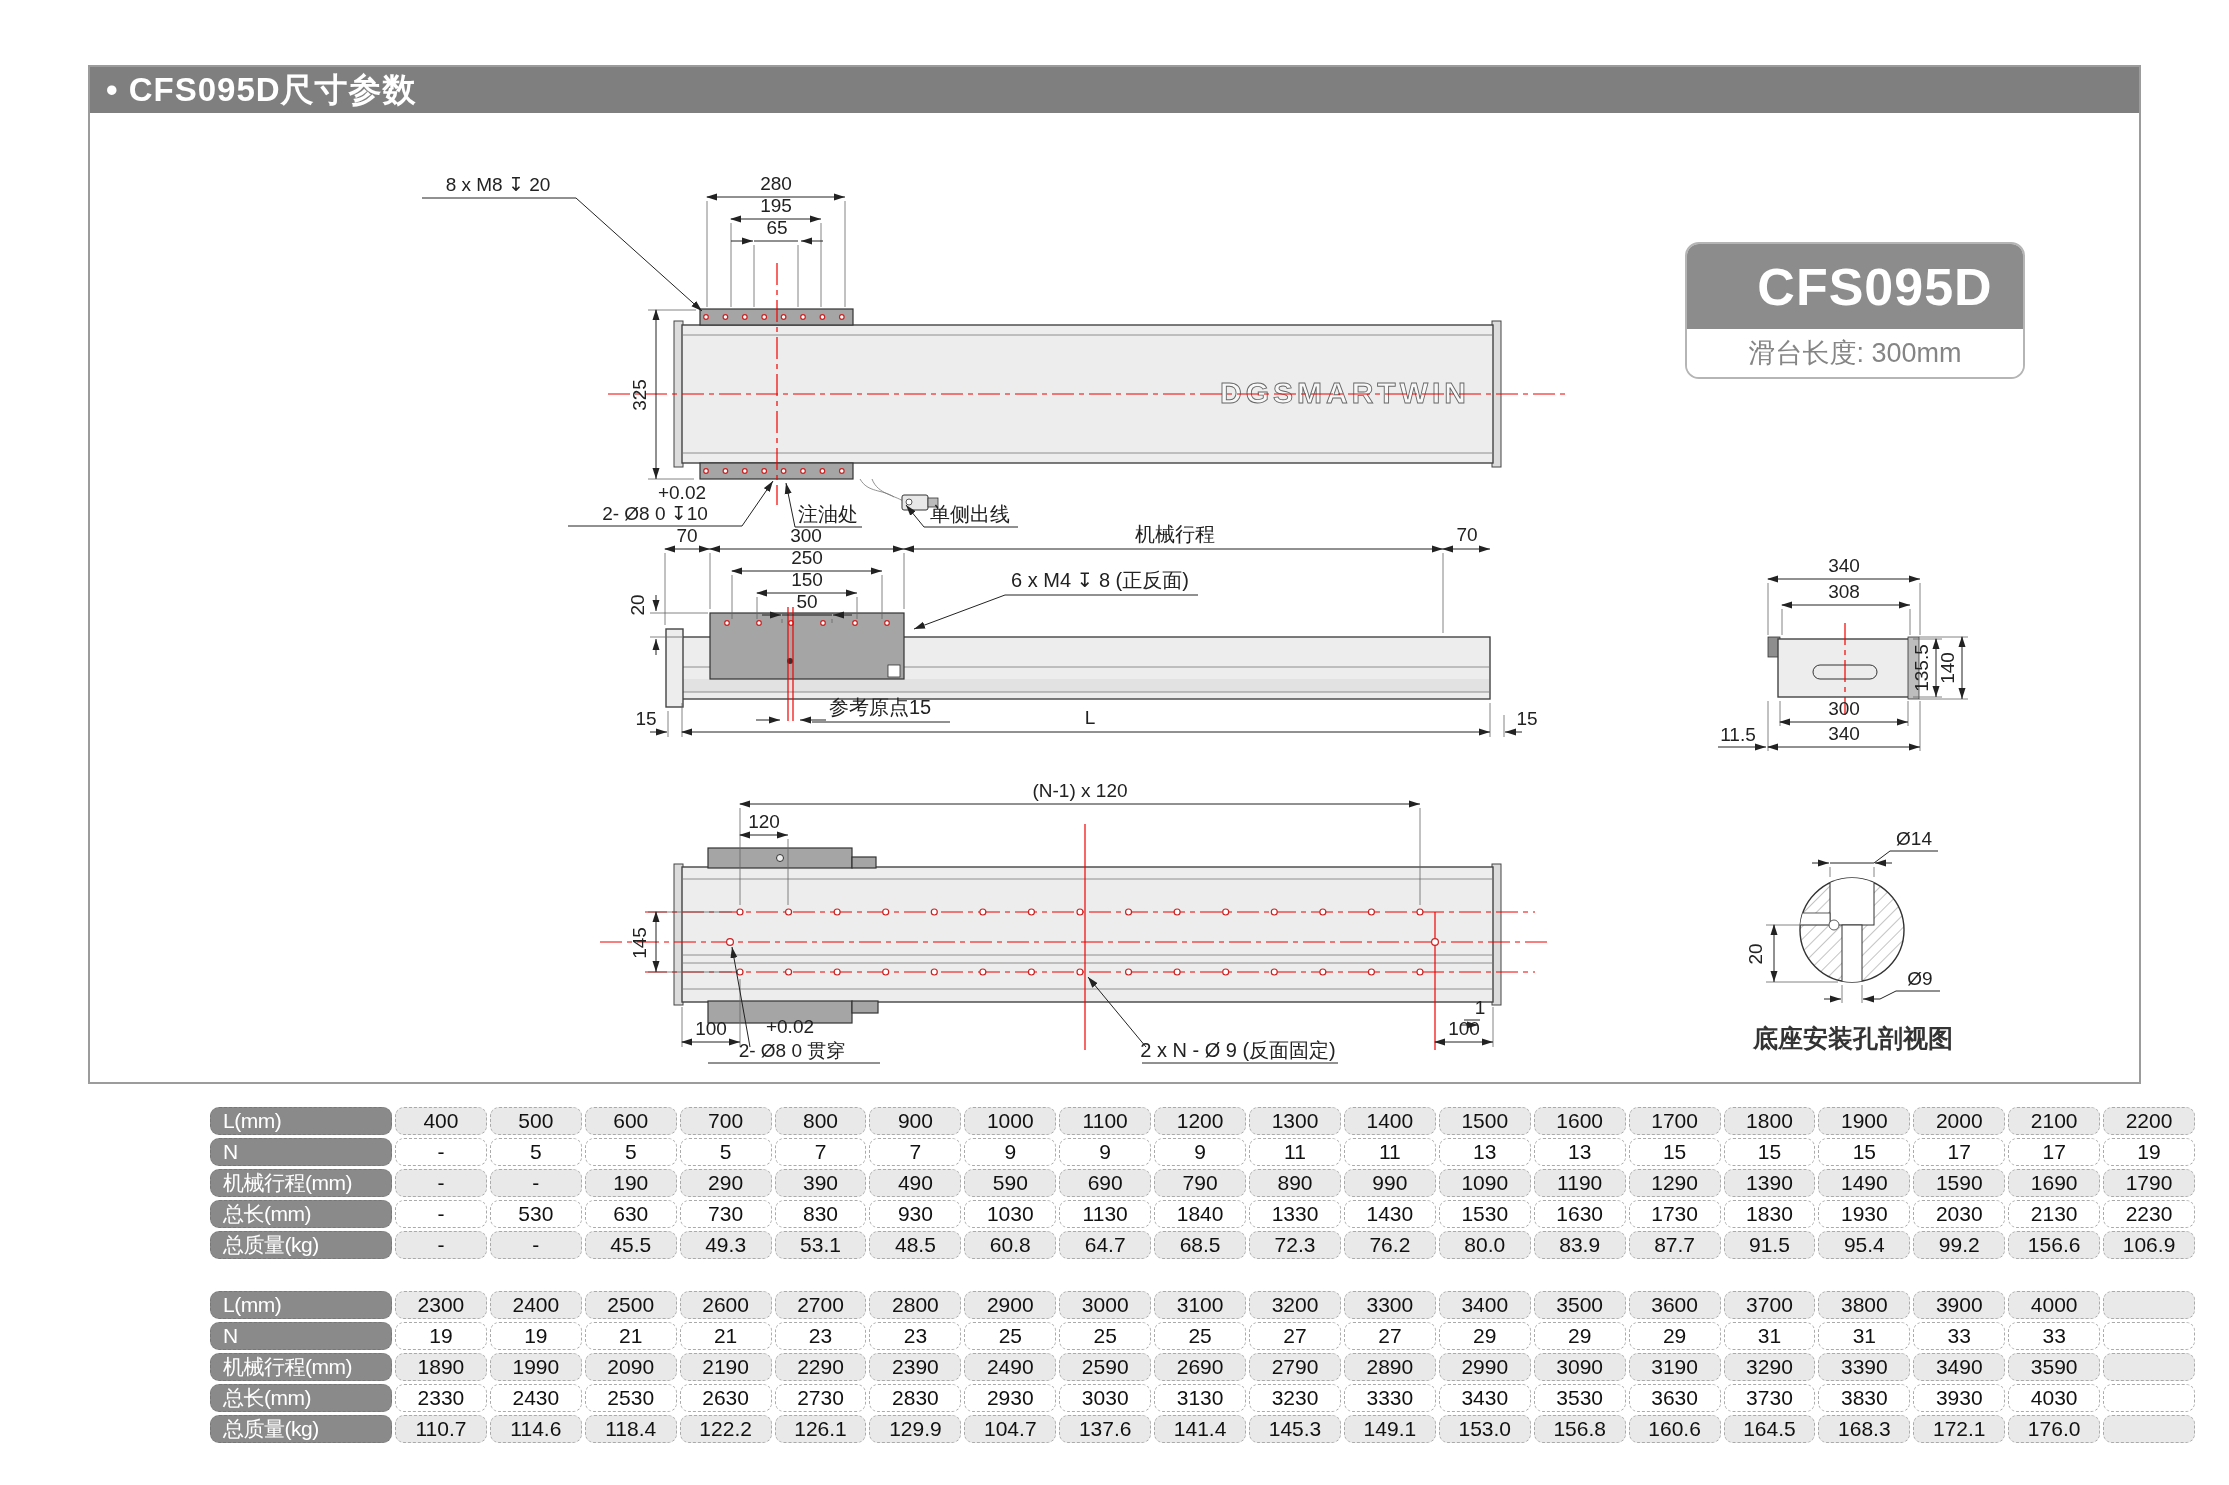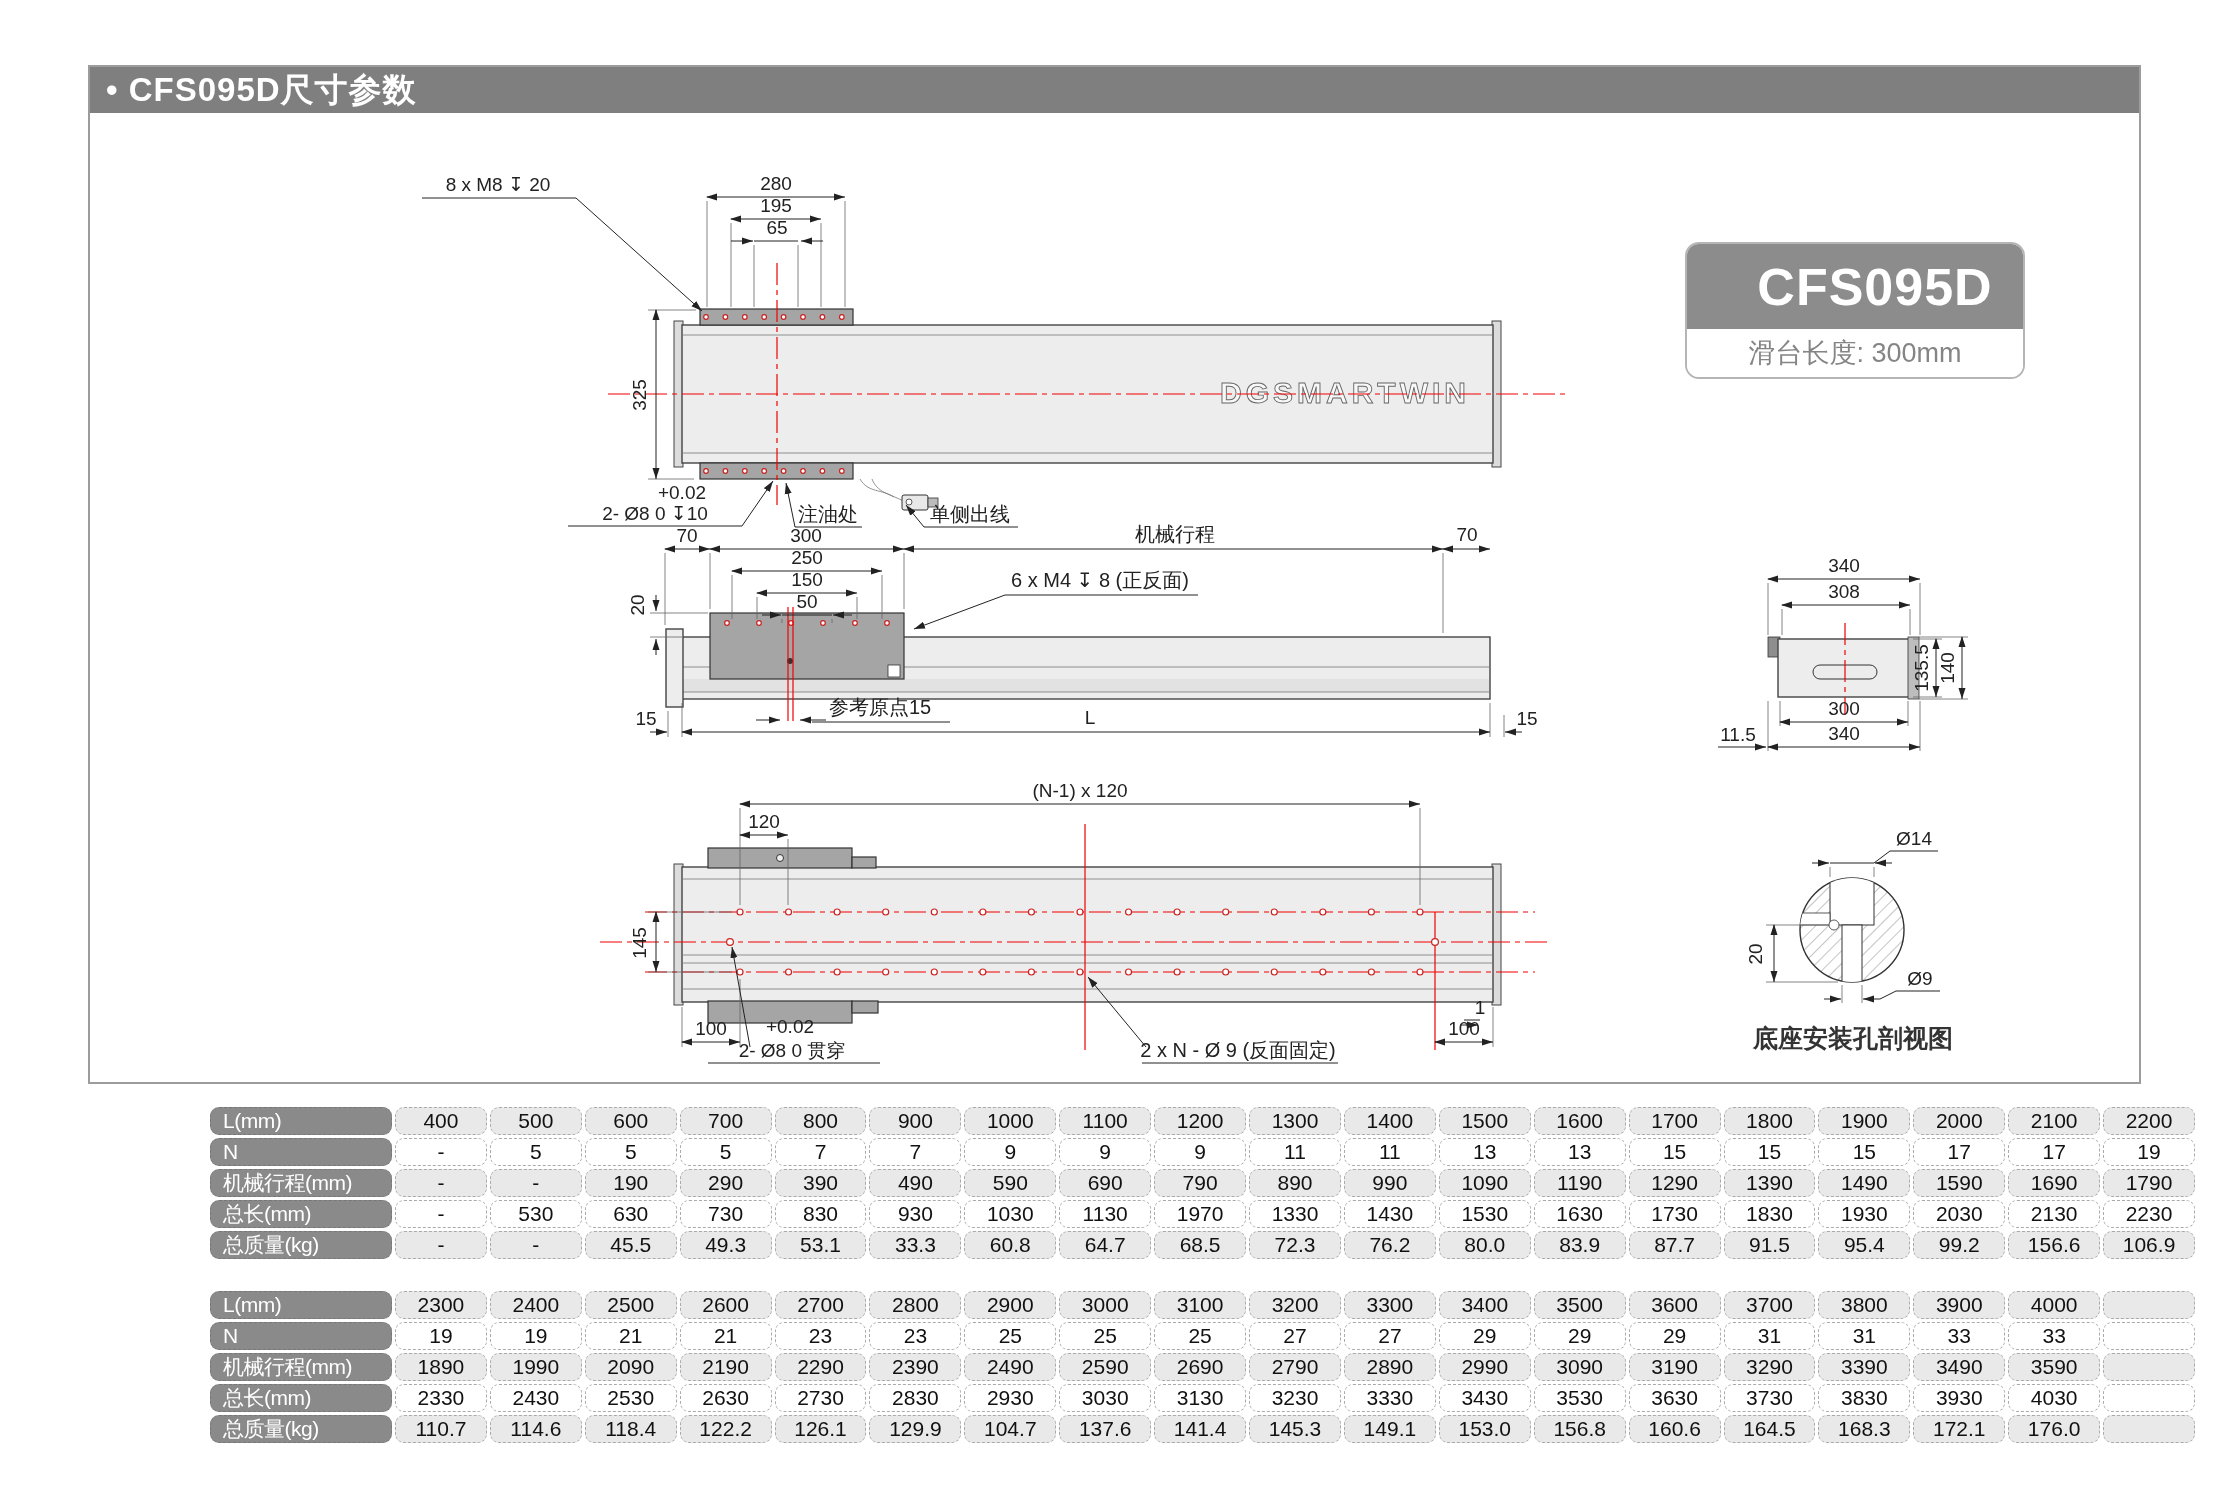--- a/index.html
+++ b/index.html
@@ -436,38 +436,38 @@
         <div class="td g">1790</div>
         <div class="th">总长(mm)</div>
         <div class="td w">-</div>
         <div class="td w">530</div>
         <div class="td w">630</div>
         <div class="td w">730</div>
         <div class="td w">830</div>
         <div class="td w">930</div>
         <div class="td w">1030</div>
         <div class="td w">1130</div>
-        <div class="td w">1970</div>
+        <div class="td w">1840</div>
         <div class="td w">1330</div>
         <div class="td w">1430</div>
         <div class="td w">1530</div>
         <div class="td w">1630</div>
         <div class="td w">1730</div>
         <div class="td w">1830</div>
         <div class="td w">1930</div>
         <div class="td w">2030</div>
         <div class="td w">2130</div>
         <div class="td w">2230</div>
         <div class="th">总质量(kg)</div>
         <div class="td g">-</div>
         <div class="td g">-</div>
         <div class="td g">45.5</div>
         <div class="td g">49.3</div>
         <div class="td g">53.1</div>
-        <div class="td g">33.3</div>
+        <div class="td g">48.5</div>
         <div class="td g">60.8</div>
         <div class="td g">64.7</div>
         <div class="td g">68.5</div>
         <div class="td g">72.3</div>
         <div class="td g">76.2</div>
         <div class="td g">80.0</div>
         <div class="td g">83.9</div>
         <div class="td g">87.7</div>
         <div class="td g">91.5</div>
         <div class="td g">95.4</div>

